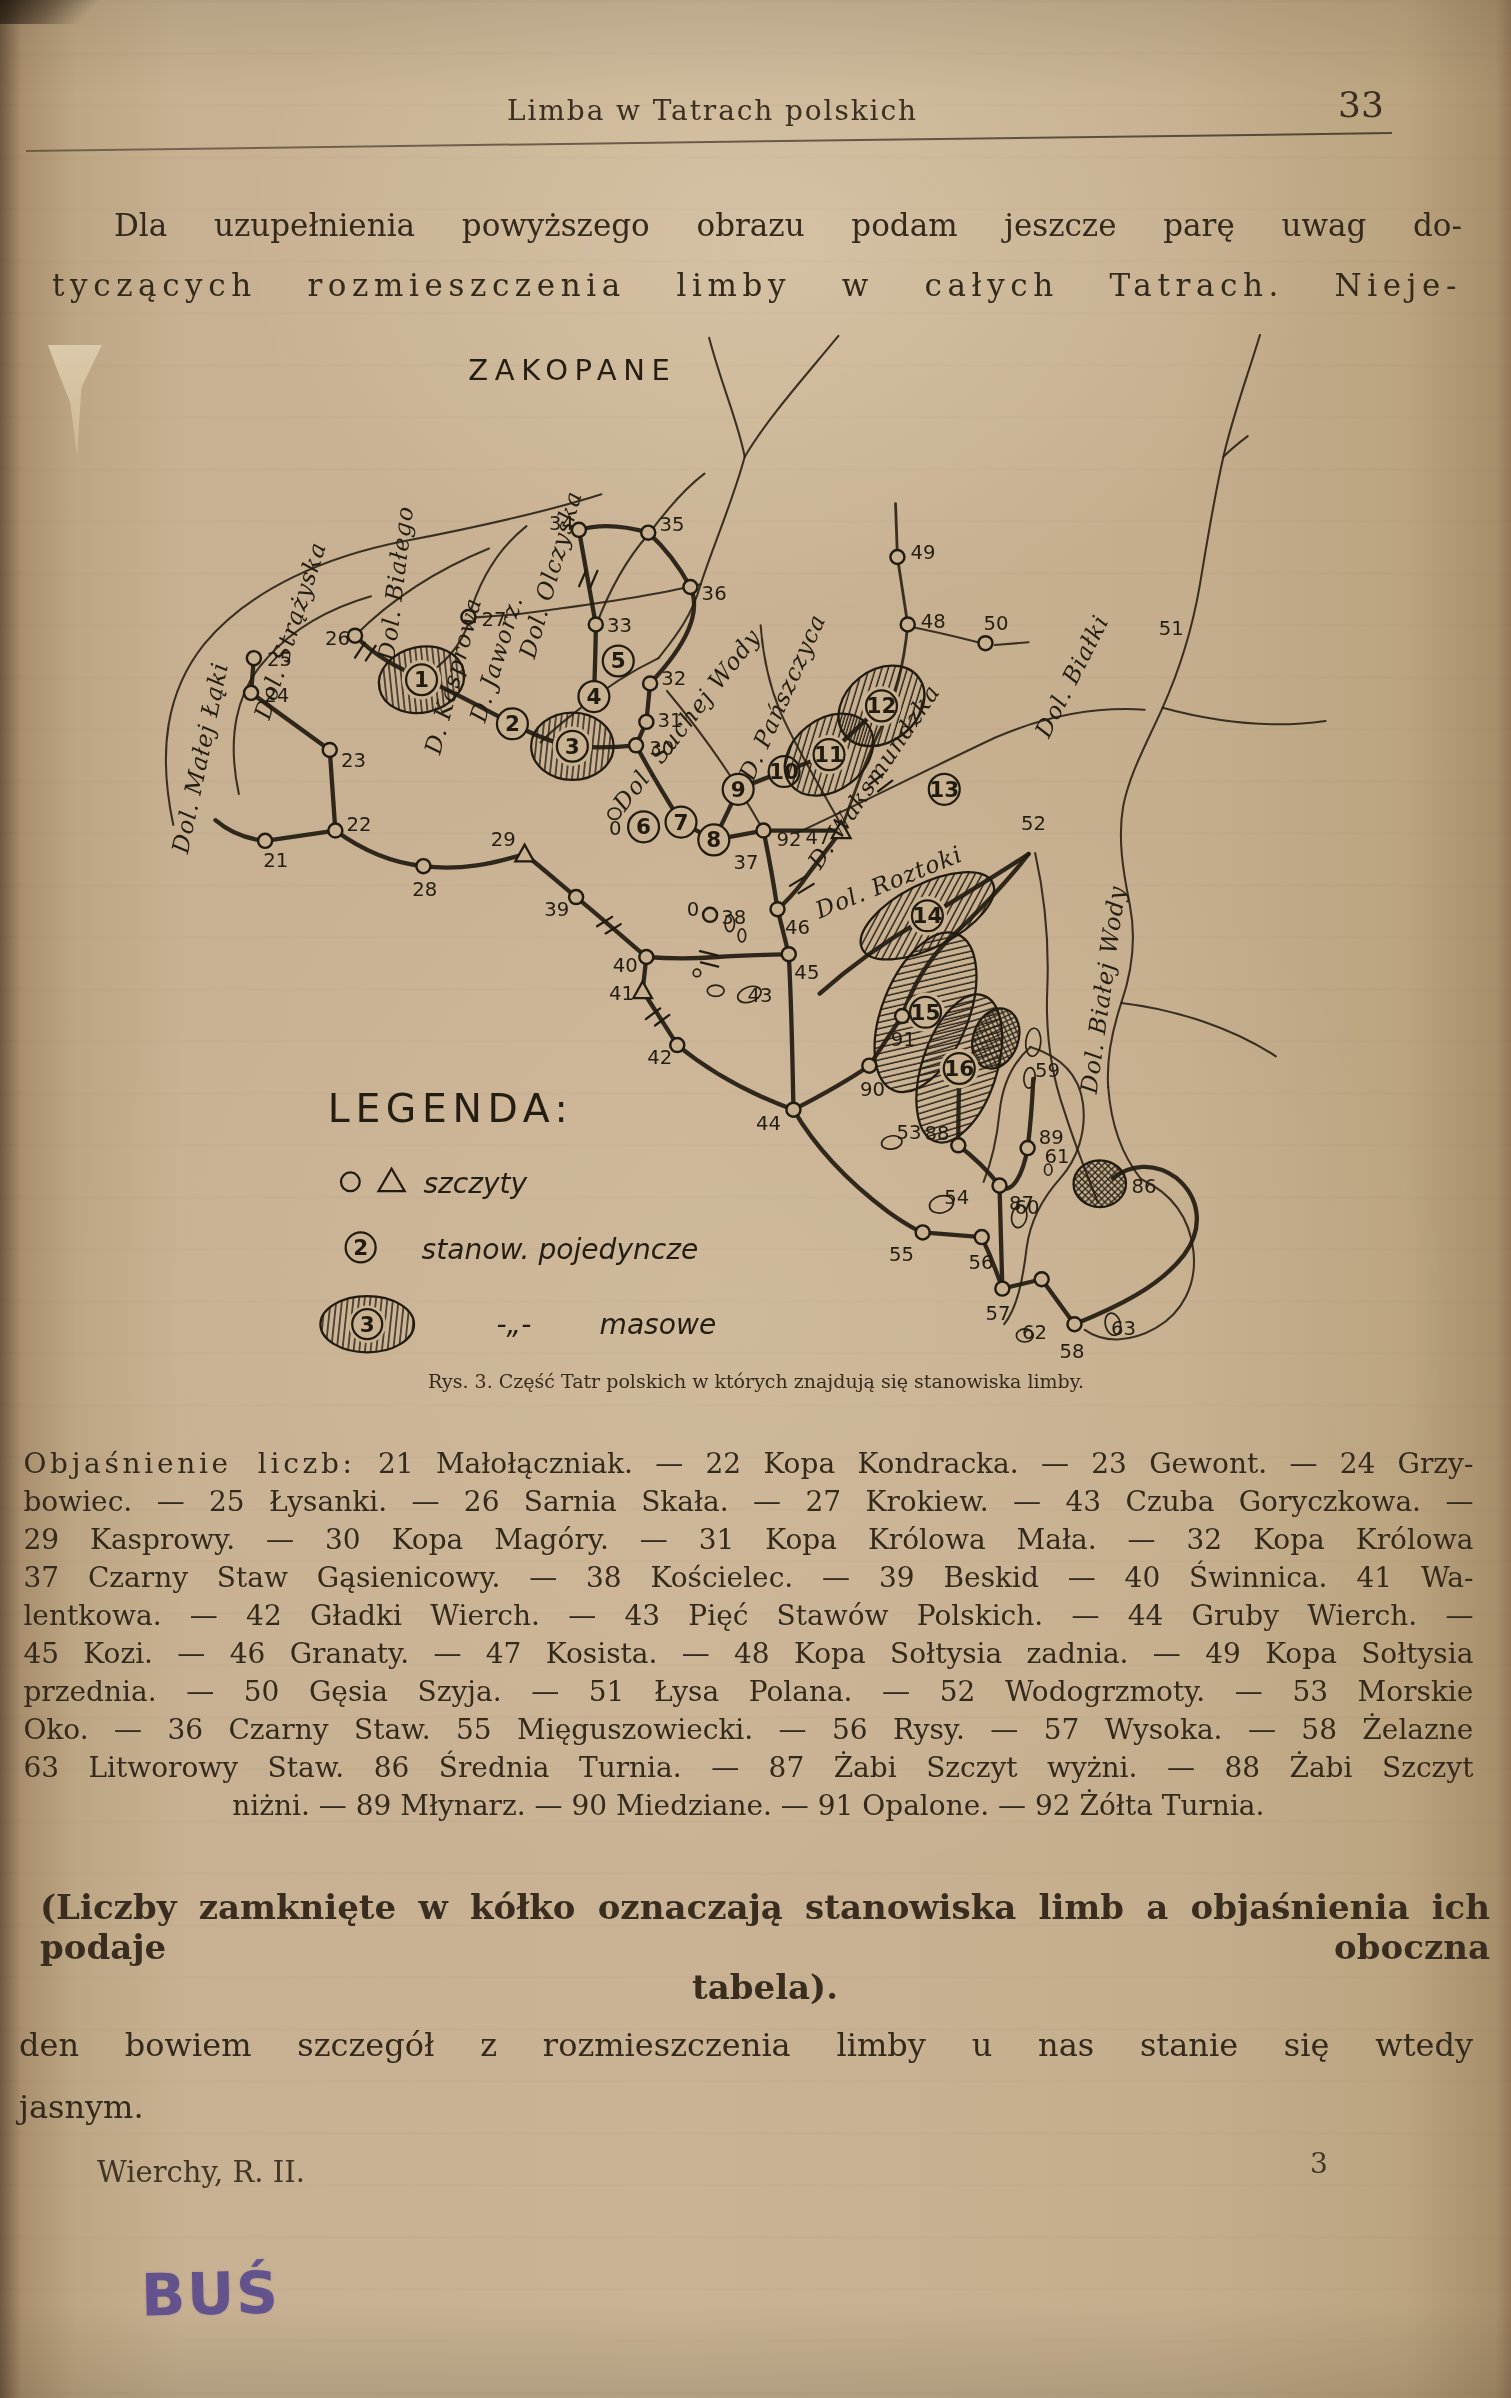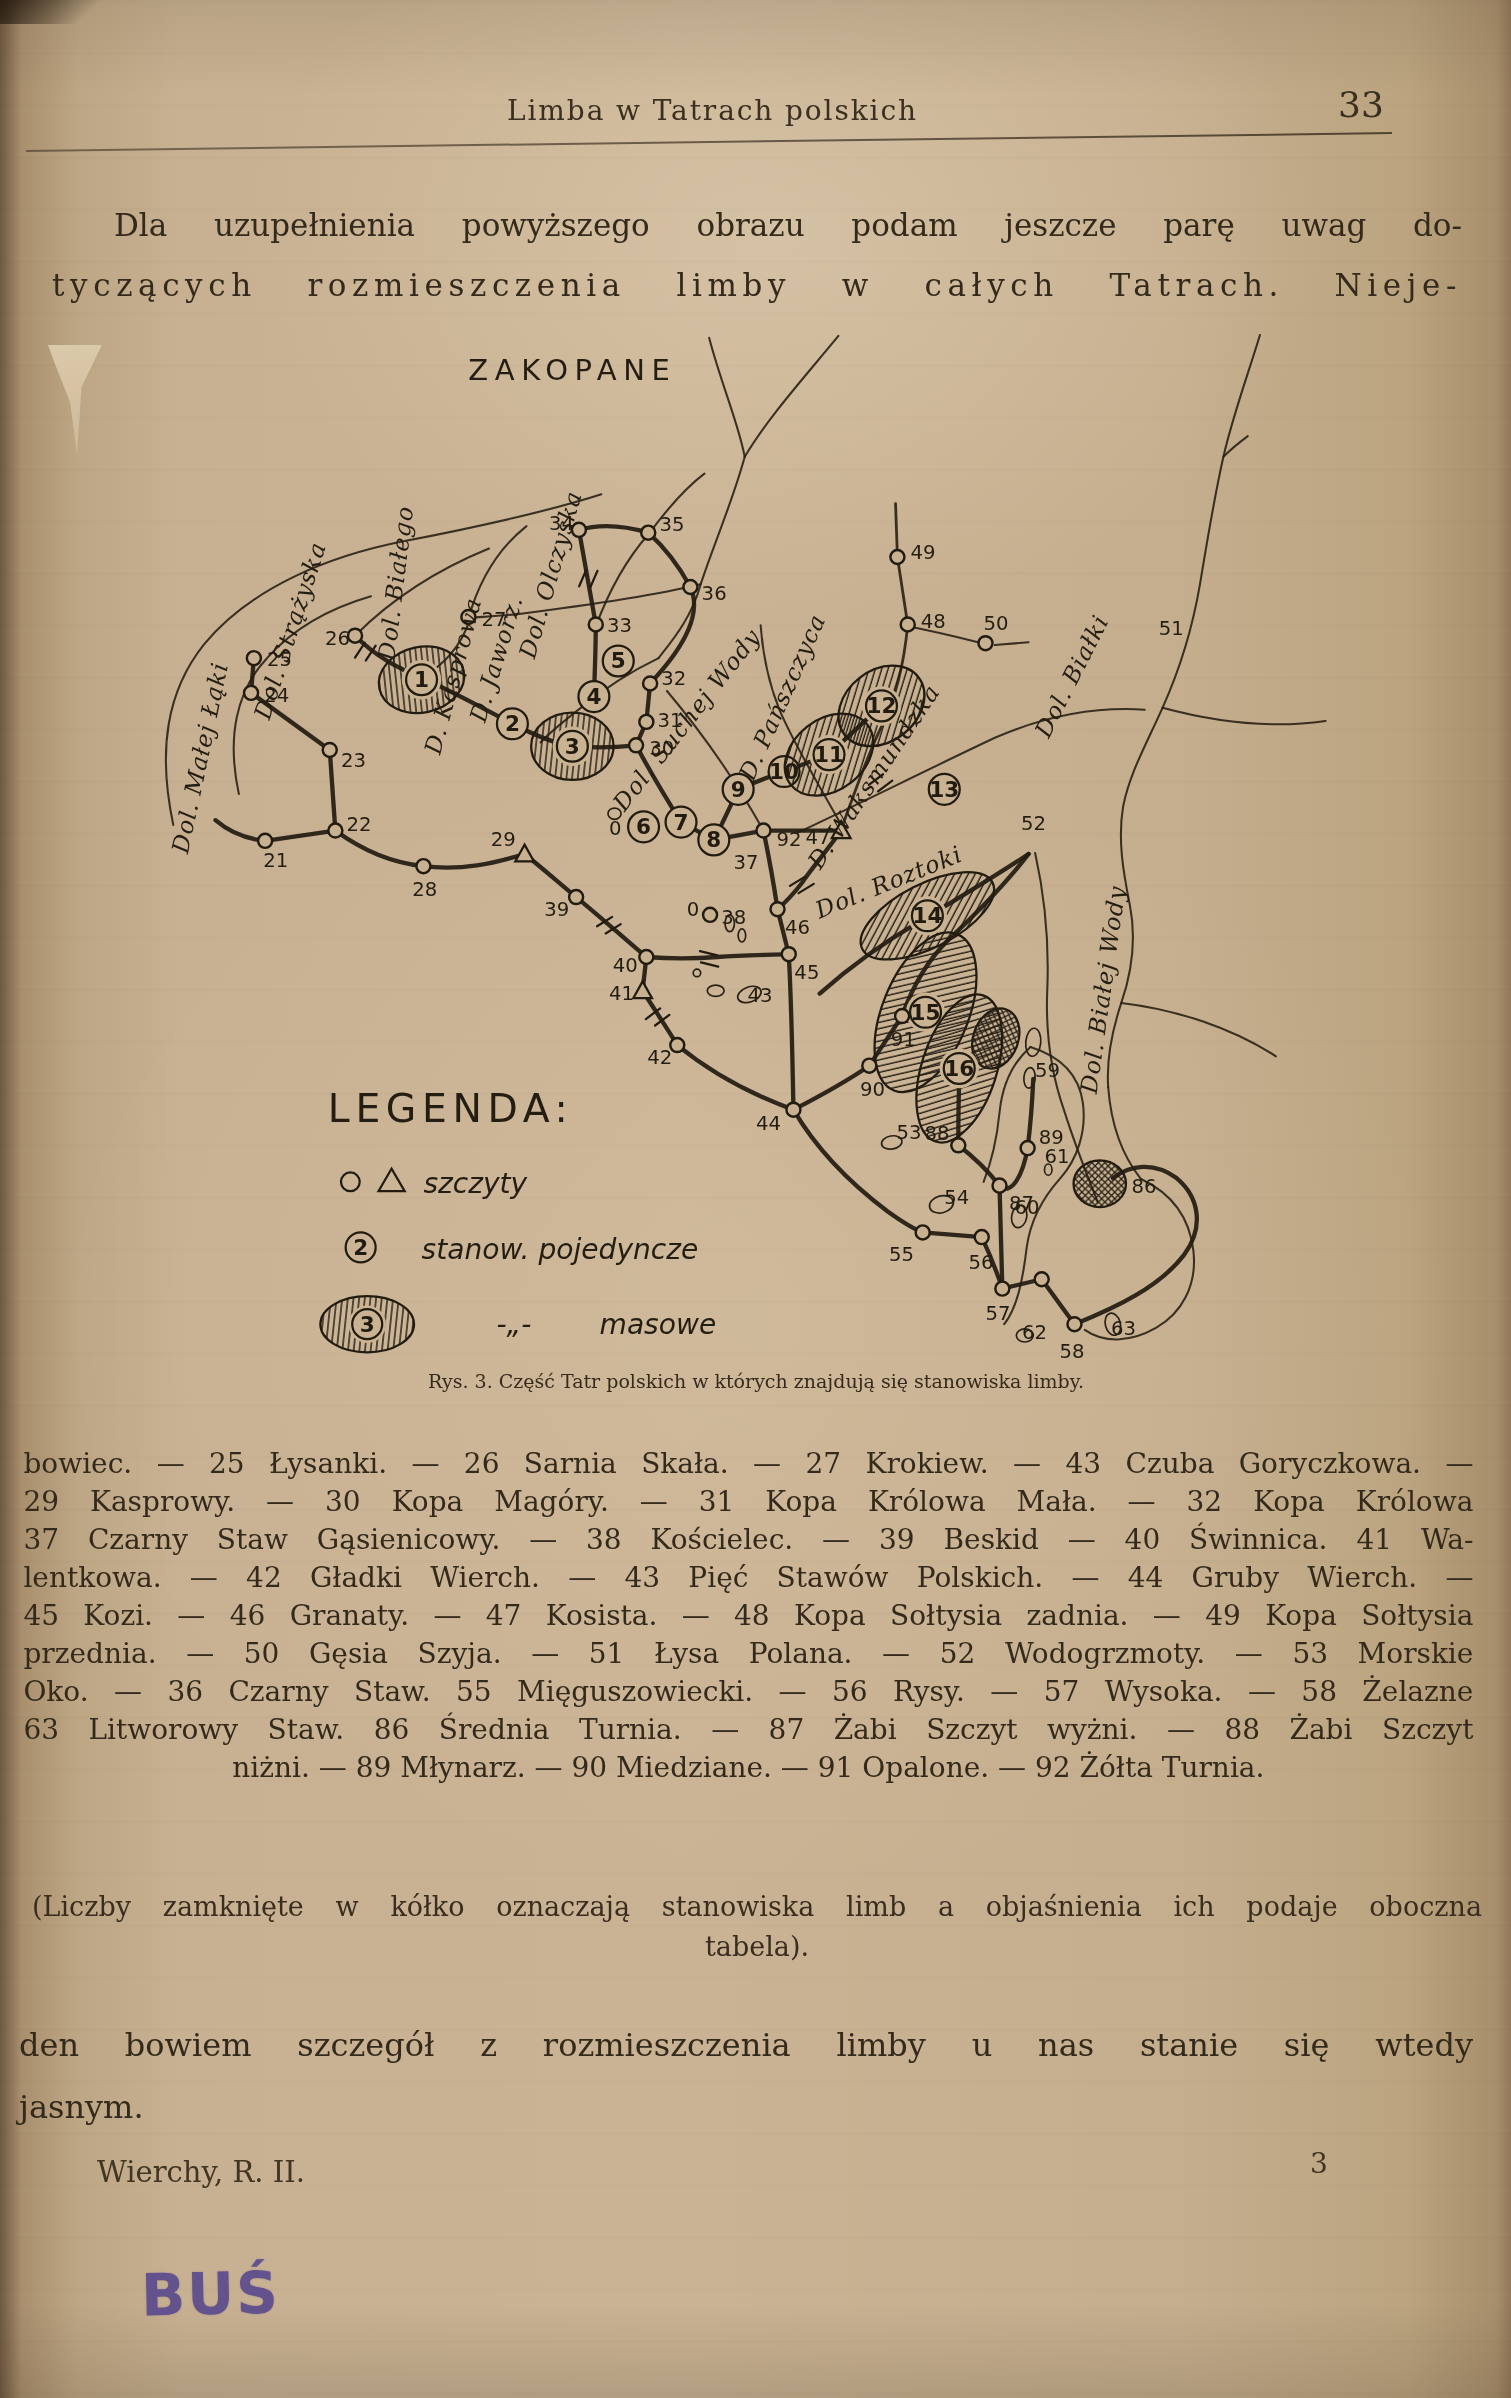--- a/index.html
+++ b/index.html
@@ -36,21 +36,21 @@
   .page-num{position:absolute;left:1338px;top:84px;font-size:36px;color:#3a2f20;}
   .intro{position:absolute;left:52px;top:195px;width:1410px;font-size:31px;line-height:60px;color:#342a1c;}
   .intro .l1{text-align:justify;text-align-last:justify;text-indent:62px;}
   .intro .l2{text-align:justify;text-align-last:justify;letter-spacing:5.6px;}
   #map-wrap{position:absolute;left:0;top:333px;width:1511px;height:1026px;}
   .caption{position:absolute;left:94px;top:1370px;width:1324px;text-align:center;font-size:19px;color:#352a1c;}
   .explanation{position:absolute;left:23.4px;top:1445px;width:1450px;font-size:28px;line-height:38px;color:#342a1c;}
   .exp-line{text-align:justify;text-align-last:justify;white-space:normal;}
   .exp-line.center{text-align:center;text-align-last:center;}
   .exp-lead{letter-spacing:3.7px;}
-  .note{position:absolute;left:32px;top:1887px;width:1450px;font-size:27px;line-height:40px;color:#382d1f;}
+  .note{position:absolute;left:40px;top:1887px;width:1450px;font-size:34px;line-height:40px;color:#382d1f;font-weight:bold;}
   .note .n1{text-align:justify;text-align-last:justify;}
   .note .n2{text-align:center;}
   .closing{position:absolute;left:19px;top:2014px;width:1454px;font-size:32px;line-height:62px;color:#342a1c;}
   .closing .c1{text-align:justify;text-align-last:justify;}
   .footer-left{position:absolute;left:97px;top:2155px;font-size:29px;color:#413523;}
   .footer-right{position:absolute;left:1310px;top:2147px;font-size:28px;color:#413523;}
   .stamp{position:absolute;left:141px;top:2260px;font-family:"DejaVu Sans",sans-serif;
     font-weight:bold;font-size:58px;letter-spacing:1.9px;color:#4e3f8d;opacity:.82;
     transform:rotate(-1.2deg);text-shadow:0 0 1.9px rgba(78,63,141,.45);}
   
@@ -406,20 +406,21 @@
           <text x="392" y="1066" class="stn-num">3</text>
           <text x="530" y="1068" class="legend-text">-„-</text>
           <text x="640" y="1068" class="legend-text">masowe</text>
         </g>
     </svg>
   </div>
 
   <div class="caption">Rys. 3. Część Tatr polskich w których znajdują się stanowiska limby.</div>
 
   <div class="explanation" id="explanation">
+      <div class="exp-line"><span class="exp-lead">Objaśnienie liczb:</span> 21 Małołączniak. — 22 Kopa Kondracka. — 23 Gewont. — 24 Grzy-</div>
       <div class="exp-line">bowiec. — 25 Łysanki. — 26 Sarnia Skała. — 27 Krokiew. — 43 Czuba Goryczkowa. —</div>
       <div class="exp-line">29 Kasprowy. — 30 Kopa Magóry. — 31 Kopa Królowa Mała. — 32 Kopa Królowa</div>
       <div class="exp-line">37 Czarny Staw Gąsienicowy. — 38 Kościelec. — 39 Beskid — 40 Świnnica. 41 Wa-</div>
       <div class="exp-line">lentkowa. — 42 Gładki Wierch. — 43 Pięć Stawów Polskich. — 44 Gruby Wierch. —</div>
       <div class="exp-line">45 Kozi. — 46 Granaty. — 47 Kosista. — 48 Kopa Sołtysia zadnia. — 49 Kopa Sołtysia</div>
       <div class="exp-line">przednia. — 50 Gęsia Szyja. — 51 Łysa Polana. — 52 Wodogrzmoty. — 53 Morskie</div>
       <div class="exp-line">Oko. — 36 Czarny Staw. 55 Mięguszowiecki. — 56 Rysy. — 57 Wysoka. — 58 Żelazne</div>
       <div class="exp-line">63 Litworowy Staw. 86 Średnia Turnia. — 87 Żabi Szczyt wyżni. — 88 Żabi Szczyt</div>
       <div class="exp-line center">niżni. — 89 Młynarz. — 90 Miedziane. — 91 Opalone. — 92 Żółta Turnia.</div>
     </div>

